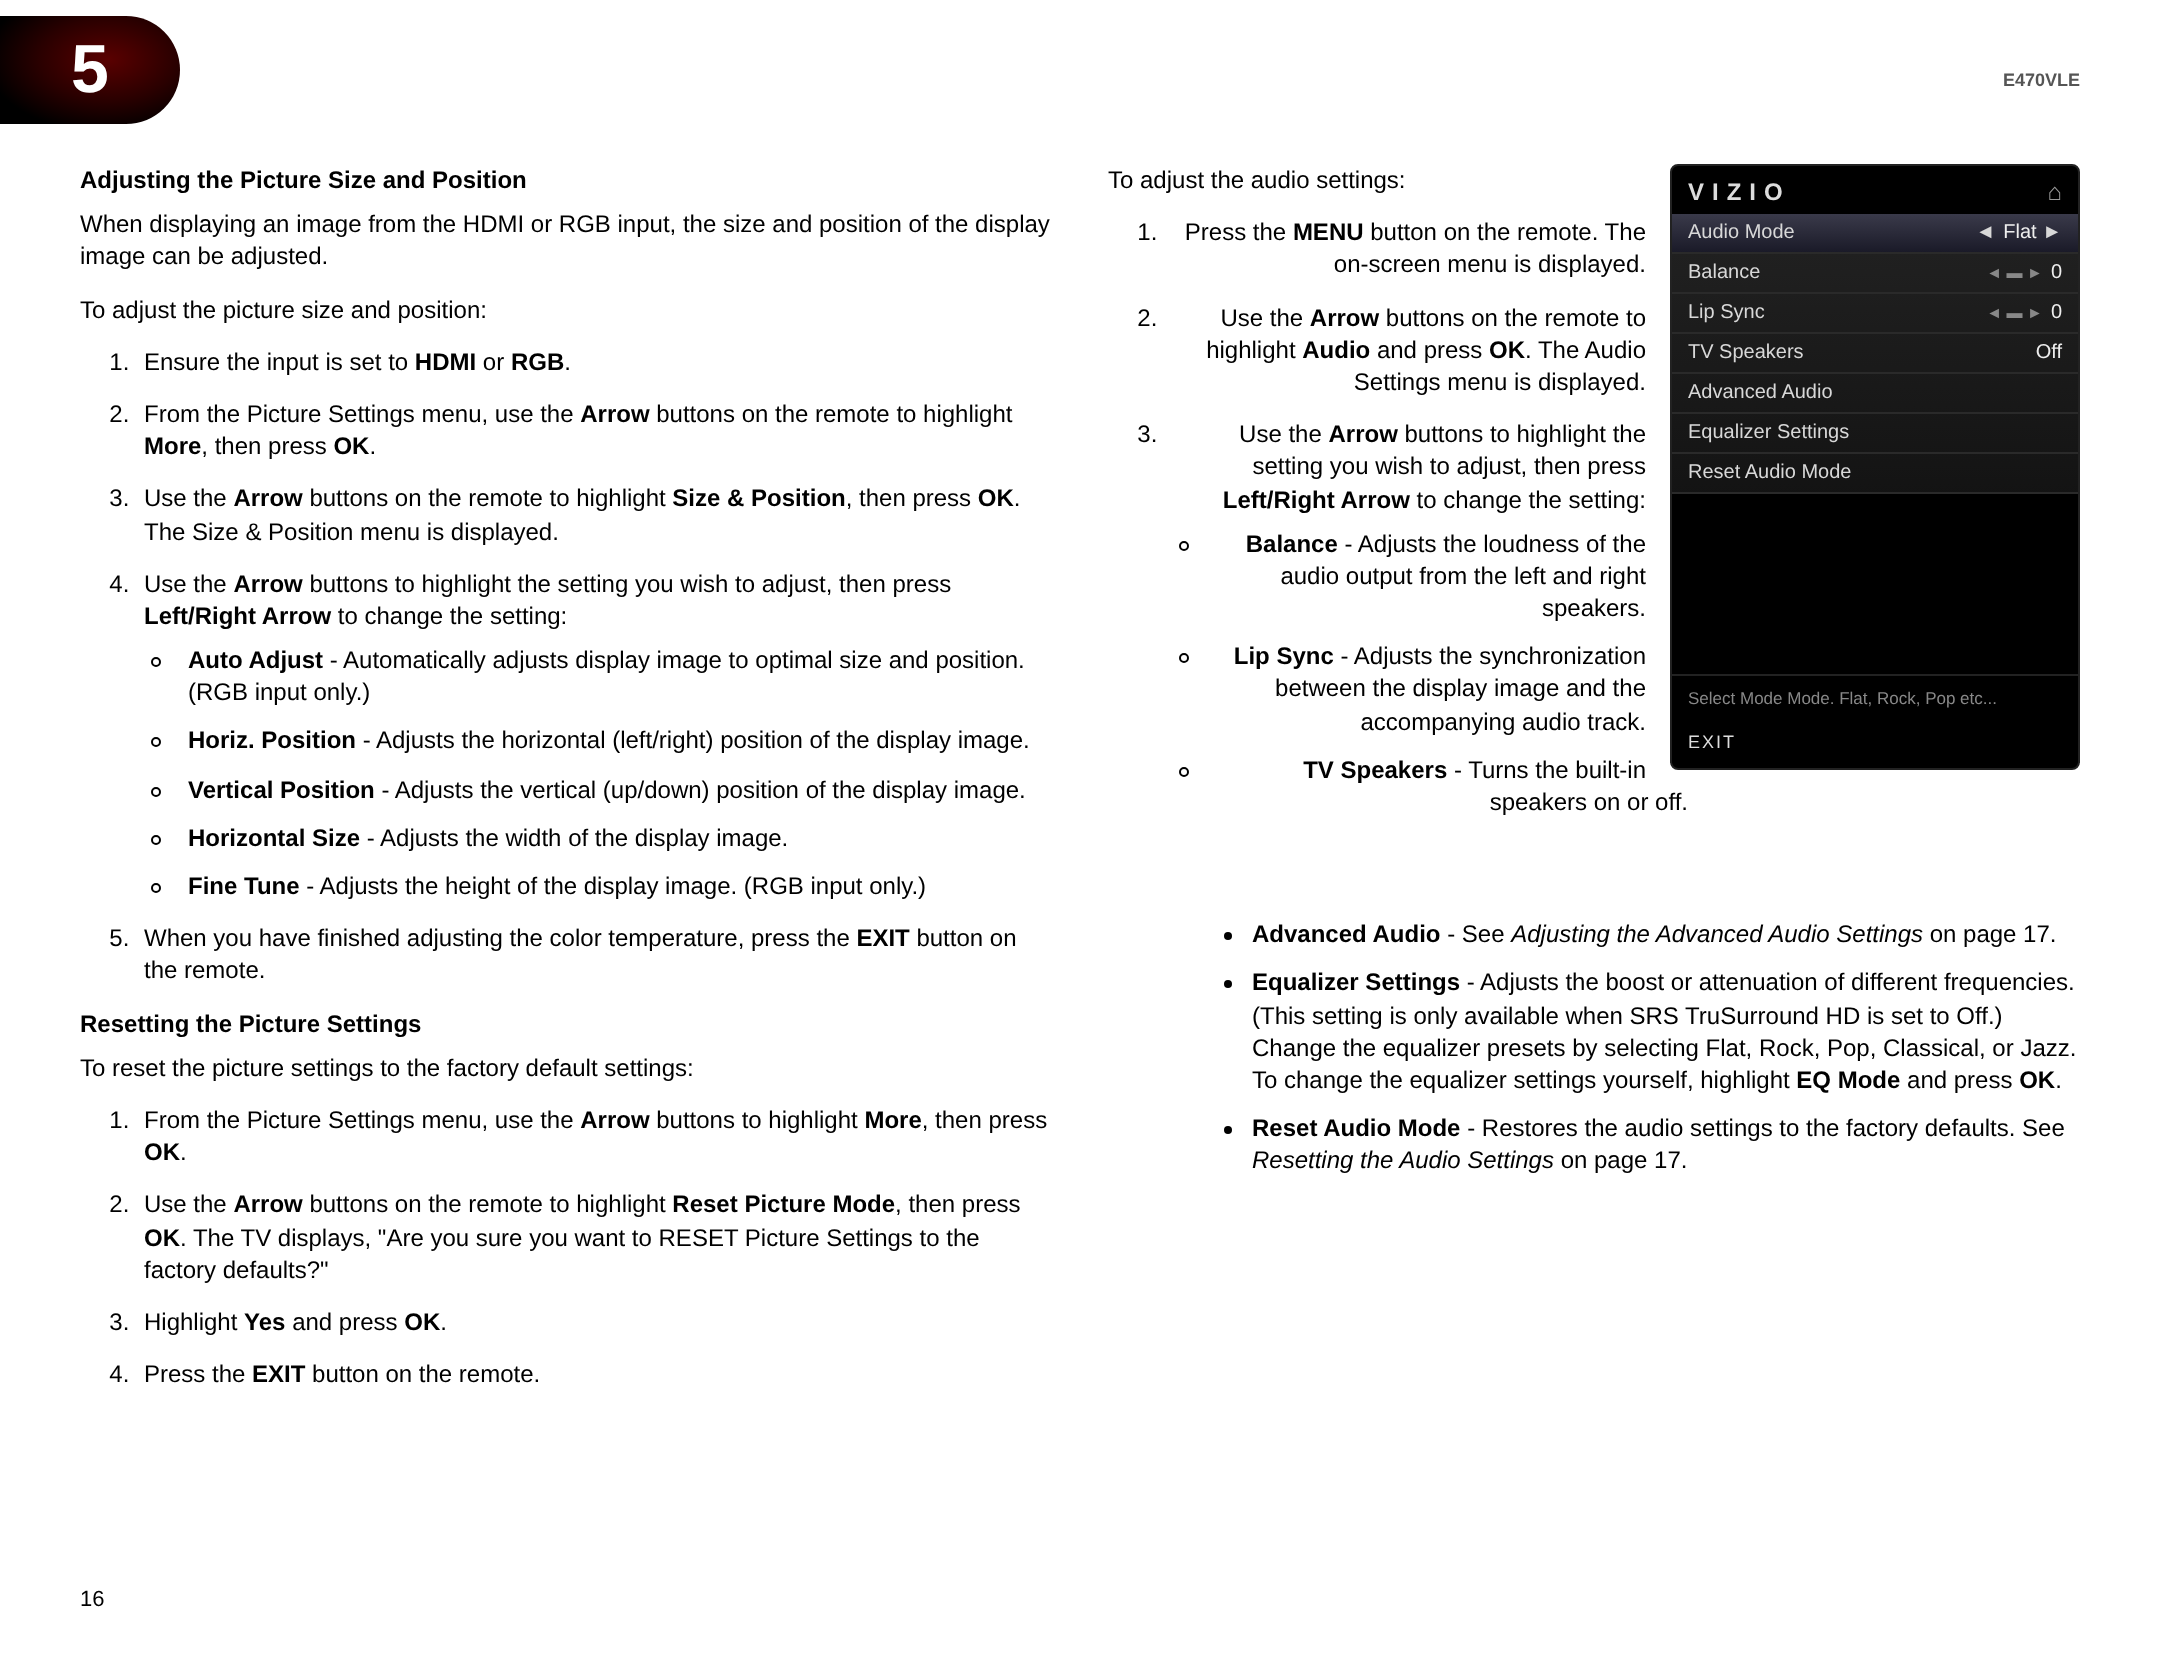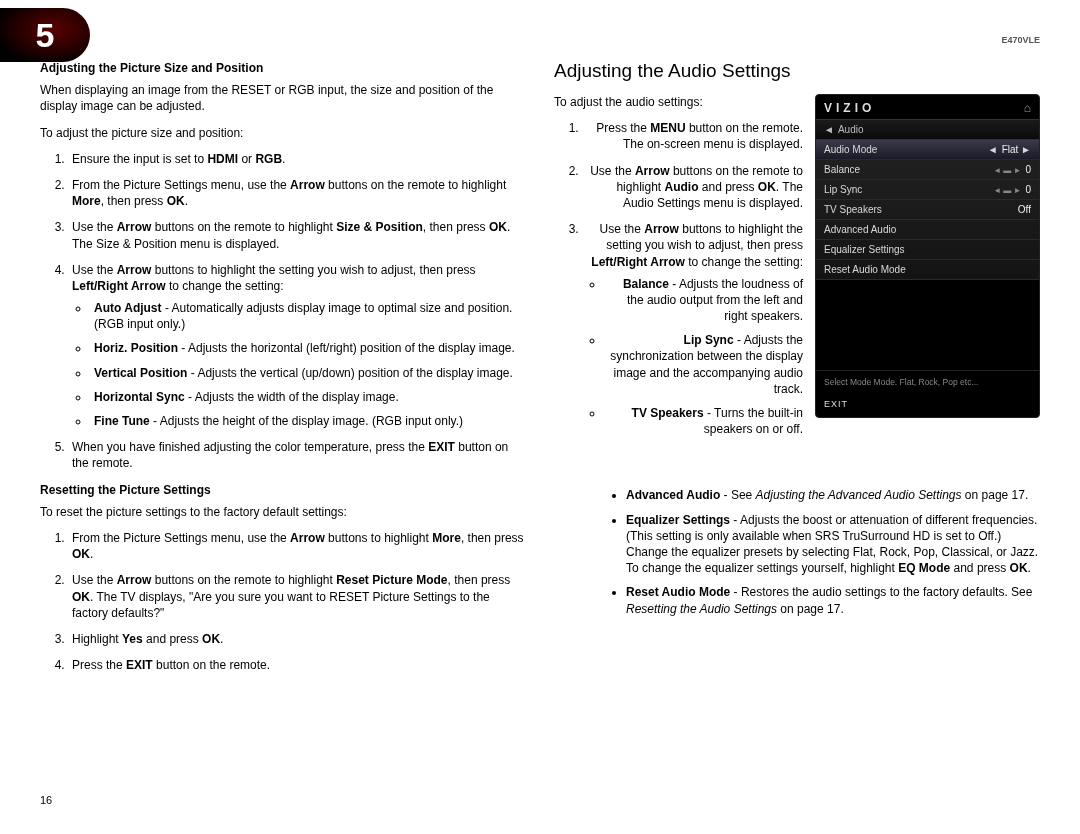--- a/index.html
+++ b/index.html
@@ -42,21 +42,21 @@
     position: absolute;
     top: 35px;
     right: 40px;
     font-size: 9px;
     color: #555;
     font-weight: bold;
   }
   .columns {
     display: flex;
     gap: 28px;
-    padding-top: 60px;
+    padding-top: 82px;
   }
   .col {
     flex: 1;
     min-width: 0;
   }
   .col-left { flex: 1.02; }
   .col-right { flex: 1.02; }
   h2.section-title {
     font-size: 19px;
     font-weight: normal;
@@ -87,21 +87,21 @@
   .page-num {
     position: absolute;
     bottom: 28px;
     left: 40px;
     font-size: 11px;
     margin-top: 28px;
   }
   
   .osd {
     float: right;
-    width: 225px;
+    width: 205px;
     background: #000;
     border-radius: 4px;
     color: #d8d8d8;
     font-size: 10px;
     margin-left: 12px;
     margin-bottom: 8px;
     padding-bottom: 6px;
     border: 1px solid #222;
     box-sizing: border-box;
   }
@@ -171,39 +171,39 @@
 <body>
 
 <div class="page">
   <div class="chapter-tab">5</div>
   <div class="model">E470VLE</div>
 
   <div class="columns">
 
     <div class="col col-left">
       <p class="subhead">Adjusting the Picture Size and Position</p>
-      <p>When displaying an image from the RESET or RGB input, the size and position of the display image can be adjusted.</p>
+      <p>When displaying an image from the HDMI or RGB input, the size and position of the display image can be adjusted.</p>
       <p>To adjust the picture size and position:</p>
       <ol>
         <li>
           <span>Ensure the input is set to </span><b>HDMI</b><span> or </span><b>RGB</b><span>.</span>
         </li>
         <li>
           <span>From the Picture Settings menu, use the </span><b>Arrow</b><span> buttons on the remote to highlight </span><b>More</b><span>, then press </span><b>OK</b><span>.</span>
         </li>
         <li>
           <span>Use the </span><b>Arrow</b><span> buttons on the remote to highlight </span><b>Size &amp; Position</b><span>, then press </span><b>OK</b><span>. The Size &amp; Position menu is displayed.</span>
         </li>
         <li>
           <span>Use the </span><b>Arrow</b><span> buttons to highlight the setting you wish to adjust, then press </span><b>Left/Right Arrow</b><span> to change the setting:</span>
           <ul>
             <li><b>Auto Adjust</b><span> - Automatically adjusts display image to optimal size and position. (RGB input only.)</span></li>
             <li><b>Horiz. Position</b><span> - Adjusts the horizontal (left/right) position of the display image.</span></li>
             <li><b>Vertical Position</b><span> - Adjusts the vertical (up/down) position of the display image.</span></li>
-            <li><b>Horizontal Sync</b><span> - Adjusts the width of the display image.</span></li>
+            <li><b>Horizontal Size</b><span> - Adjusts the width of the display image.</span></li>
             <li><b>Fine Tune</b><span> - Adjusts the height of the display image. (RGB input only.)</span></li>
           </ul>
         </li>
         <li>
           <span>When you have finished adjusting the color temperature, press the </span><b>EXIT</b><span> button on the remote.</span>
         </li>
       </ol>
 
       <p class="subhead">Resetting the Picture Settings</p>
       <p>To reset the picture settings to the factory default settings:</p>
@@ -217,31 +217,27 @@
         <li>
           <span>Highlight </span><b>Yes</b><span> and press </span><b>OK</b><span>.</span>
         </li>
         <li>
           <span>Press the </span><b>EXIT</b><span> button on the remote.</span>
         </li>
       </ol>
     </div>
 
     <div class="col col-right">
-      <h2 class="section-title">Adjusting the Audio Settings</h2>
 
       <div class="right-top">
 
         <div class="osd">
           <div class="osd-header">
             <span class="osd-logo">VIZIO</span>
             <span class="osd-home">⌂</span>
-          </div>
-          <div class="osd-breadcrumb">
-            <span class="chev">◄</span><span>Audio</span>
           </div>
           <div class="osd-body">
             <div class="osd-row highlight">
               <span>Audio Mode</span>
               <span><span class="chev-l">◄</span><span class="val">Flat</span> <span>►</span></span>
             </div>
             <div class="osd-row">
               <span>Balance</span>
               <span><span class="arrows">◄ ▬ ►</span><span class="val">0</span></span>
             </div>

